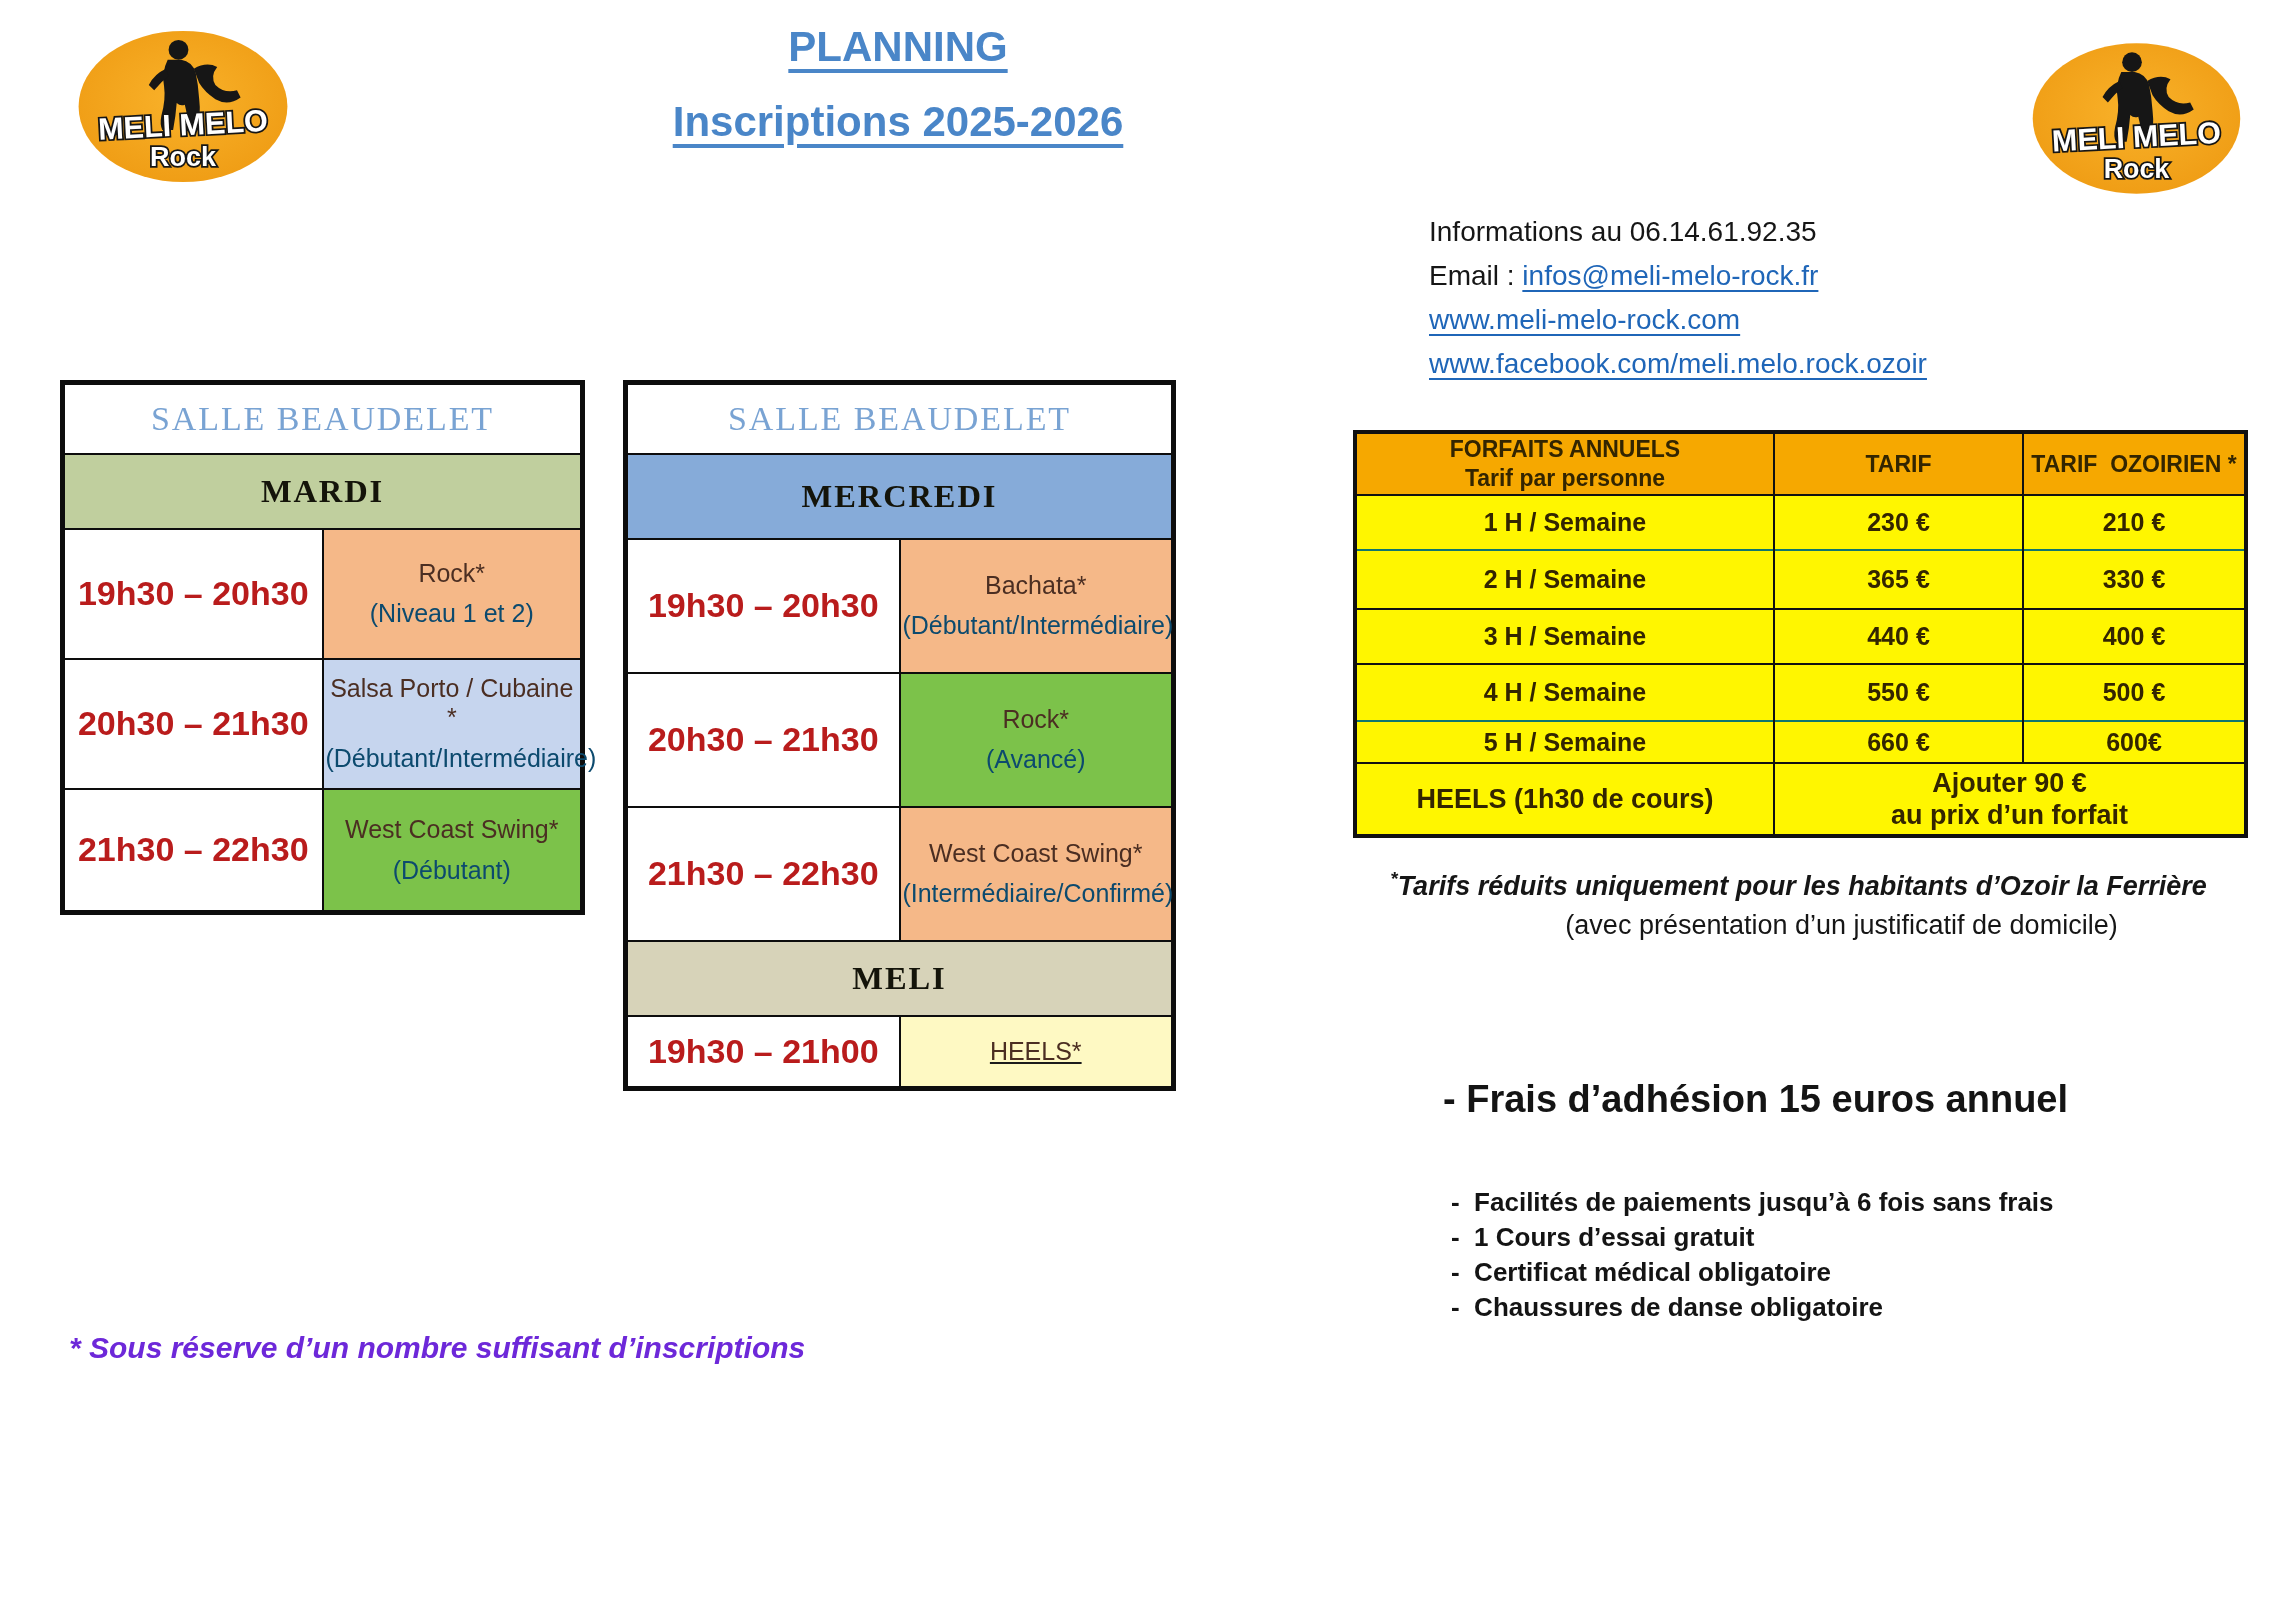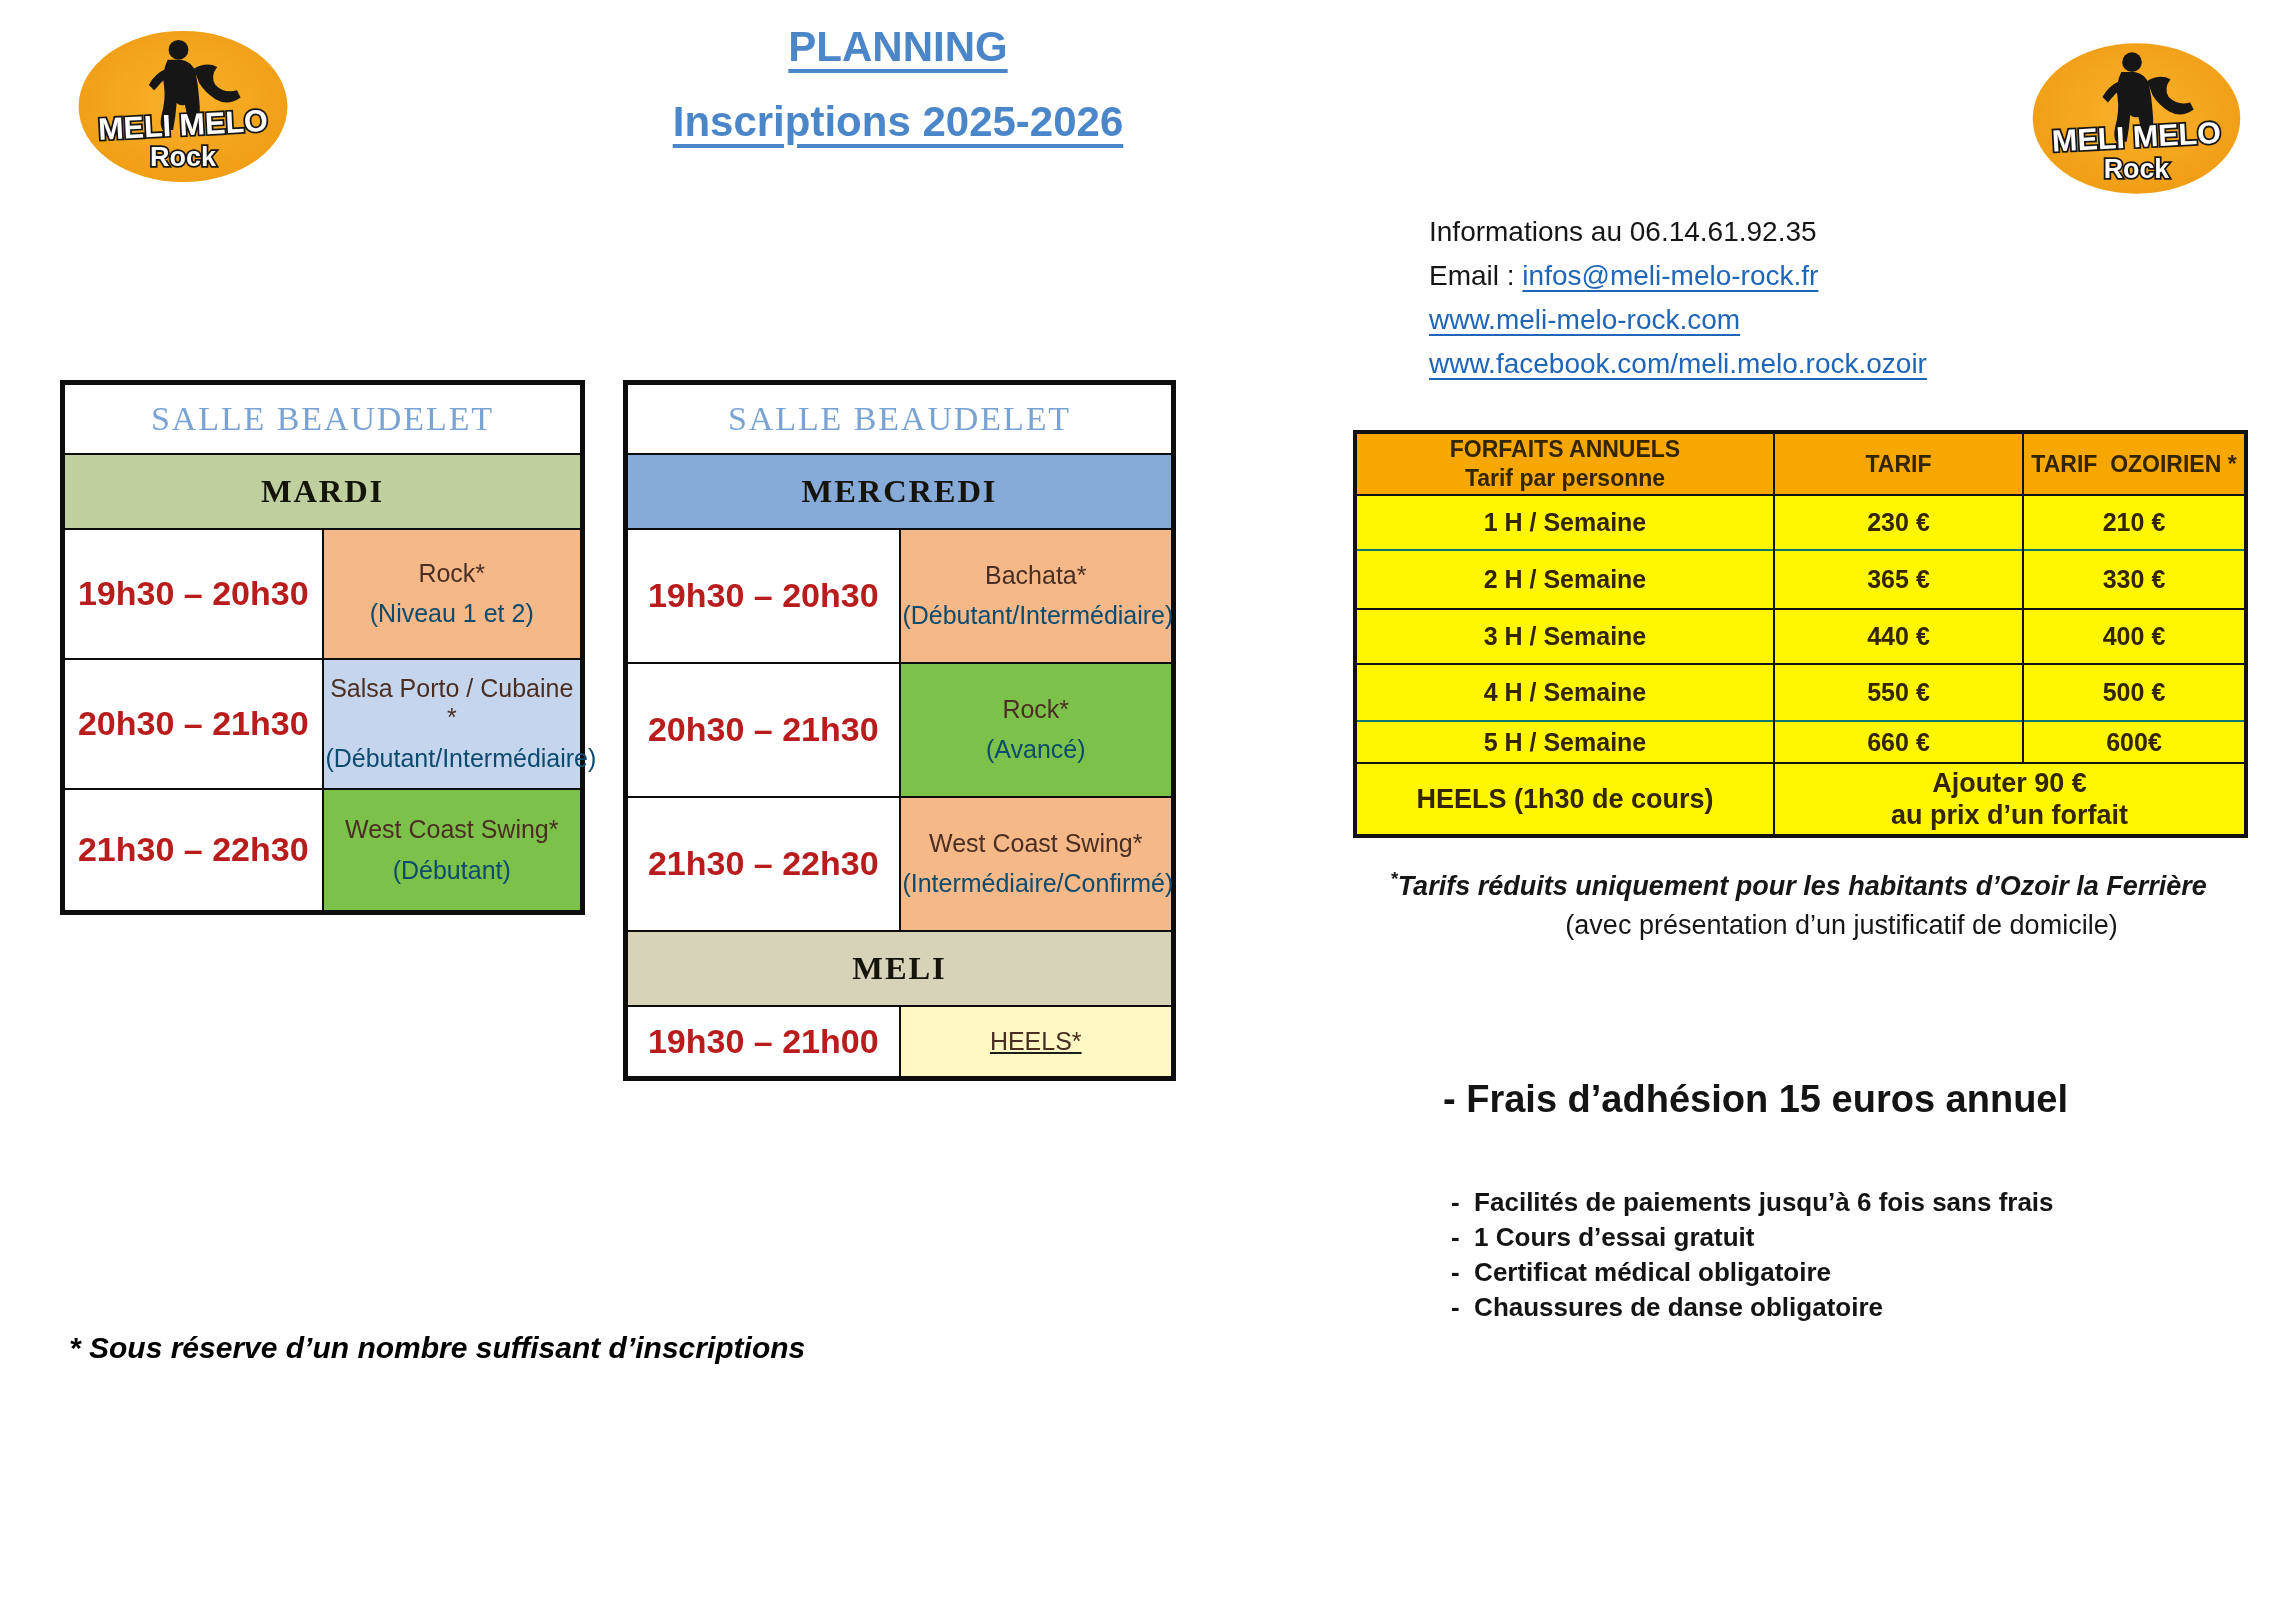--- a/index.html
+++ b/index.html
@@ -56,21 +56,21 @@
   
   .tarif-notes { position:absolute; left:1353px; top:868px; width:891px; text-align:center; color:#161616; }
   .tarif-note1 { font-size:27px; font-weight:bold; font-style:italic; }
   .tarif-note1 sup { font-size:19px; }
   .tarif-note2 { font-size:27px; margin-top:7.6px; transform:translateX(43px); }
 
   .adhesion { position:absolute; left:1443px; top:1078px; font-size:38px; font-weight:bold; color:#141414; }
   .bullets  { position:absolute; left:1451px; top:1185px; font-size:26px; font-weight:bold;
               line-height:35px; color:#141414; }
   .footer-note { position:absolute; left:69px; top:1331px; font-size:30px; font-weight:bold;
-                 font-style:italic; color:#000000; }
+                 font-style:italic; color:#6d28d9; }
 </style>
 </head>
 <body>
 
 <div class="page">
 
   <div class="logo" style="left:75px; top:25px; width:216px; height:163px;">
     <svg viewBox="0 0 240 180">
       <defs>
         <radialGradient id="lg1" cx="50%" cy="45%" r="65%">
@@ -152,21 +152,21 @@
       </td>
     </tr>
   </tbody>
     </table>
 
   <table class="sched" style="left:623px; top:380px; width:553px;">
     <tbody>
         <tr style="height:71px">
           <td class="venue" colspan="2">SALLE BEAUDELET</td>
         </tr>
-    <tr style="height:75px">
+    <tr style="height:85px">
           <td class="day day-mercredi" colspan="2">MERCREDI</td>
         </tr>
     <tr style="height:134px">
       <td class="time" style="width:206px">19h30 – 20h30</td>
       <td class="course cell-orange">
         <div class="cname">Bachata*</div>
         <div class="clevel">(Débutant/Intermédiaire)</div>
       </td>
     </tr>
     <tr style="height:134px">

